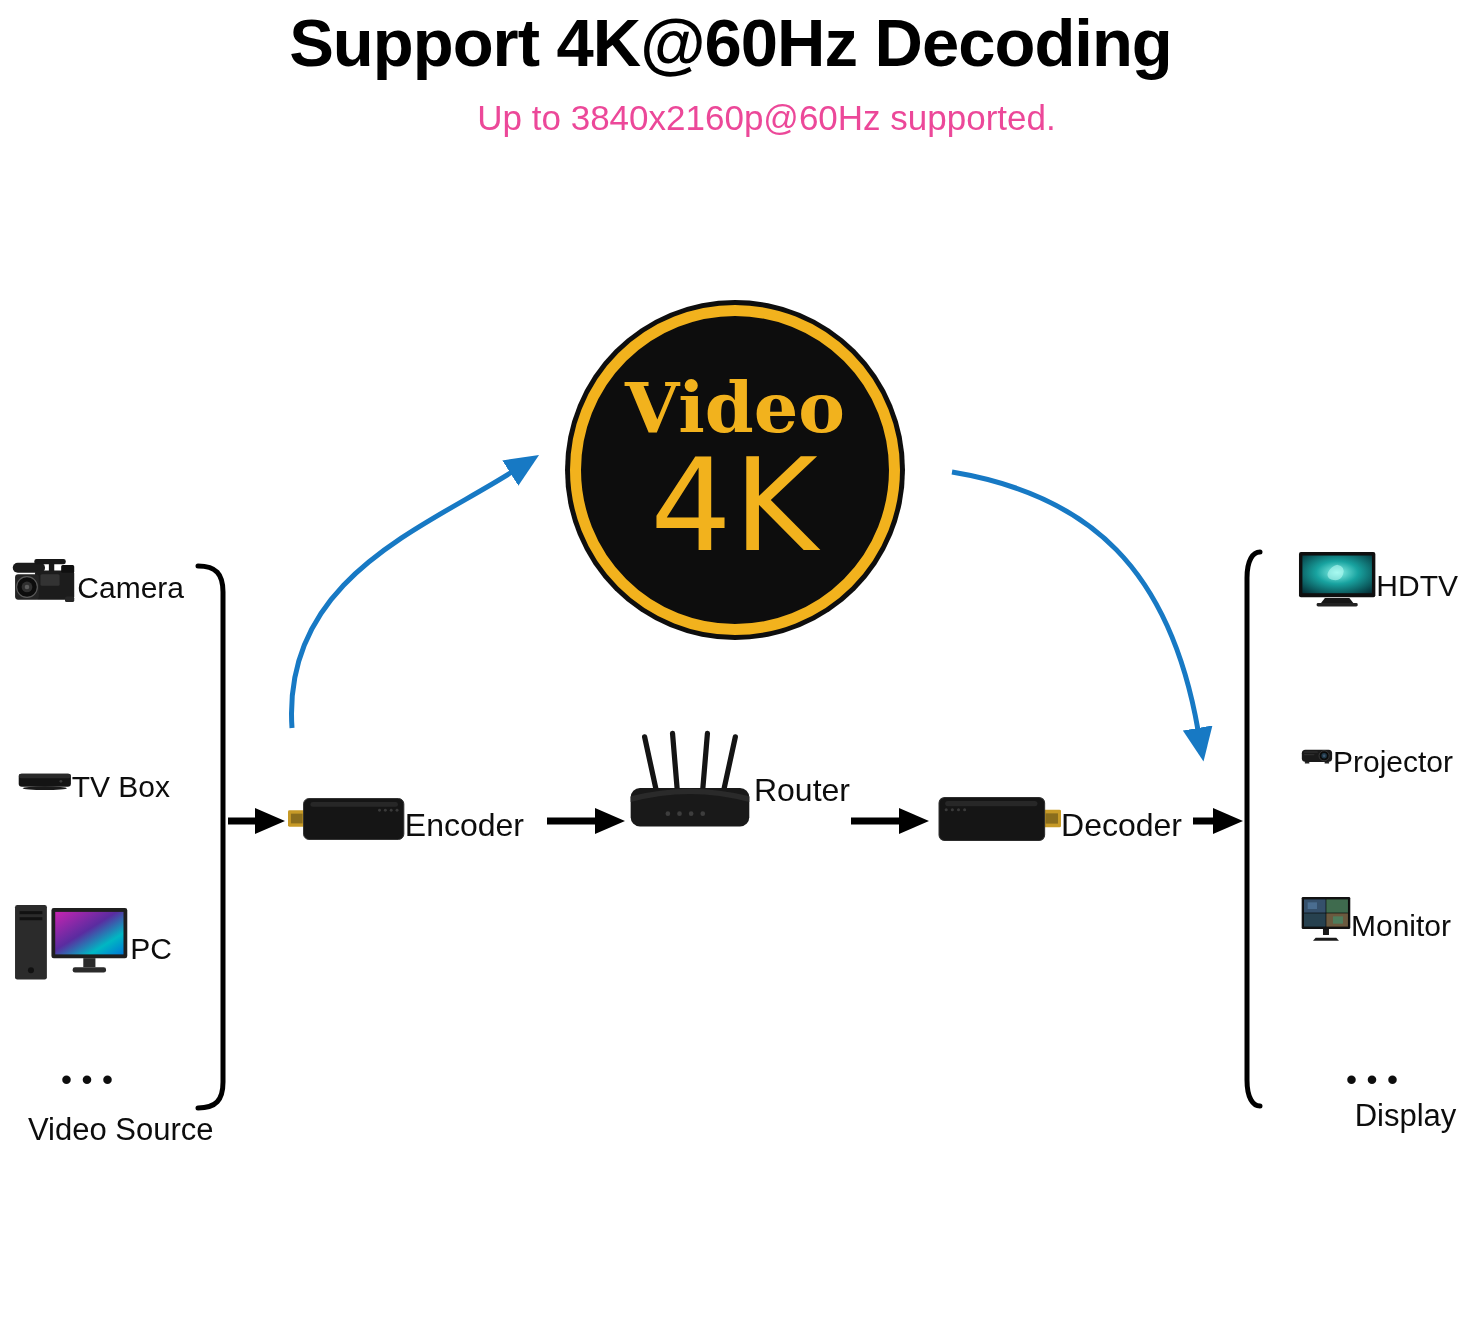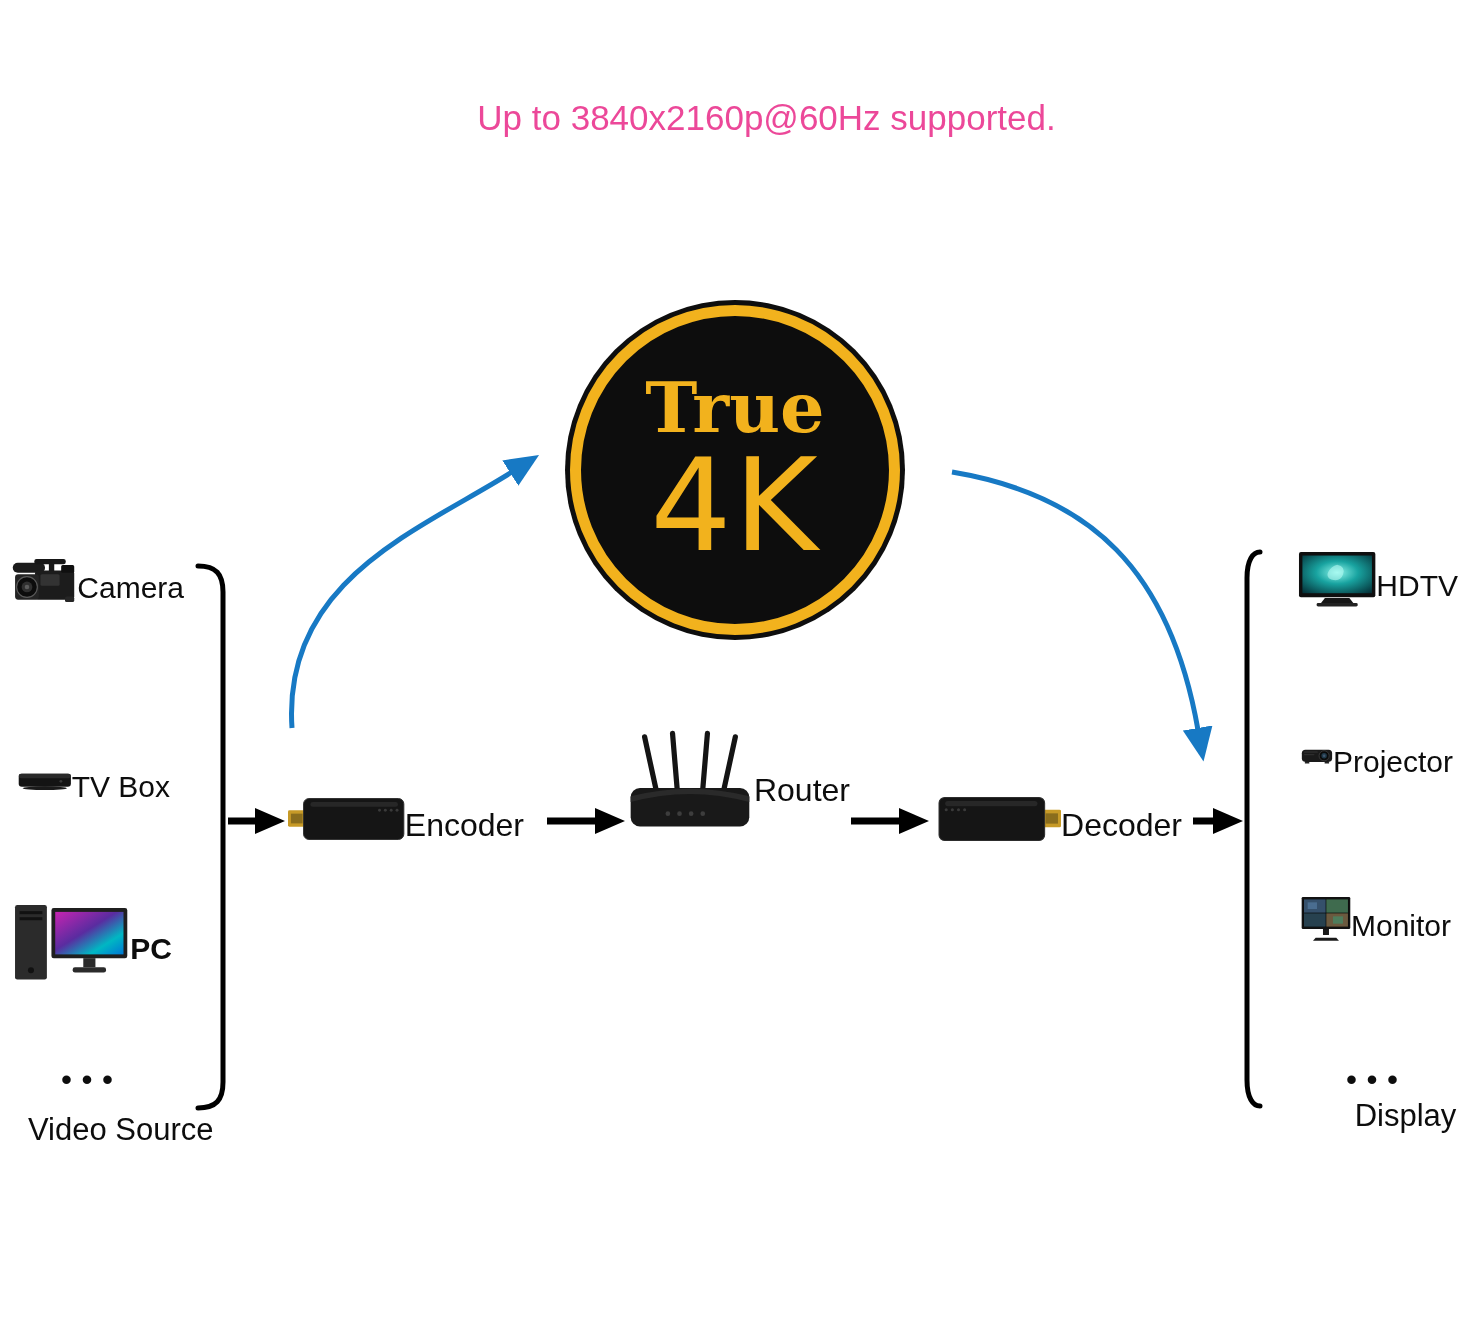--- a/index.html
+++ b/index.html
@@ -46,39 +46,40 @@
   .flow-label { font-size:32px; }
   .dots {
     position:absolute; z-index:2; text-align:center; font-size:30px; font-weight:bold;
     color:#0d0d0d; letter-spacing:10px; line-height:36px;
   }
   .group-label {
     position:absolute; z-index:2; text-align:center; font-size:31px; color:#0d0d0d; white-space:nowrap;padding-left:28px;
   }
   .camera    { left:12px;   top:503px; width:172px; }
   .tvbox     { left:18px;   top:753px; width:152px; }
-  .pc        { left:12px;   top:891px; width:160px;font-weight:bold; }
+  .pc        { left:12px;   top:891px; width:160px; }
   .encoder   { left:288px;  top:770px; width:236px; }
   .router    { left:626px;  top:693px; width:224px; }
   .decoder   { left:938px;  top:770px; width:244px; }
   .hdtv      { left:1298px; top:521px; width:160px; }
   .projector { left:1301px; top:710px; width:152px; }
   .monitor   { left:1301px; top:849px; width:150px; }
   .src-dots  { left:12px;   top:1062px; width:160px; }
   .src-group { left:0px;    top:1112px; width:184px; }
   .out-dots  { left:1297px; top:1062px; width:160px; }
   .out-group { left:1290px; top:1098px; width:175px; }
   .flip { transform:scaleX(-1); }
   .gold { fill:var(--hdmi-gold,#c79a27); }
 </style>
 </head>
 <body>
 
 <div class="canvas">
 
+  <div class="title">Support 4K@60Hz Decoding</div>
   <div class="subtitle">Up to 3840x2160p@60Hz supported.</div>
 
   <svg class="overlay" width="1461" height="1317" viewBox="0 0 1461 1317">
     <defs>
       <marker id="headBlack" markerUnits="userSpaceOnUse" markerWidth="30" markerHeight="26" refX="1" refY="13" orient="auto">
         <path class="fill-black" d="M0,0 L30,13 L0,26 Z"></path>
       </marker>
       <marker id="headBlue" markerUnits="userSpaceOnUse" markerWidth="34" markerHeight="30" refX="2" refY="15" orient="auto">
         <path class="fill-blue" d="M0,0 L34,15 L0,30 Z"></path>
       </marker>
@@ -90,21 +91,21 @@
     <path class="stroke-black" stroke-width="7" marker-end="url(#headBlack)" d="M 228 821 L 256 821"></path>
     <path class="stroke-black" stroke-width="7" marker-end="url(#headBlack)" d="M 547 821 L 596 821"></path>
     <path class="stroke-black" stroke-width="7" marker-end="url(#headBlack)" d="M 851 821 L 900 821"></path>
     <path class="stroke-black" stroke-width="7" marker-end="url(#headBlack)" d="M 1193 821 L 1214 821"></path>
 
     <path class="stroke-blue" stroke-width="5" marker-end="url(#headBlue)" d="M 292 728 C 282 580 420 530 512 472"></path>
     <path class="stroke-blue" stroke-width="5" marker-end="url(#headBlue)" d="M 952 472 C 1090 495 1170 570 1198 730"></path>
   </svg>
 
   <div class="badge">
-    <div class="badge-line1">True</div>
+    <div class="badge-line1">Video</div>
     <div class="badge-line2">4K</div>
   </div>
 
   <div class="dev camera">
     <svg width="168" height="158" viewBox="0 0 170 160">
       <rect x="2" y="30" width="84" height="26" rx="13" fill="#1b1b1b"></rect>
       <rect x="58" y="20" width="82" height="14" rx="6" fill="#161616"></rect>
       <rect x="96" y="30" width="14" height="26" fill="#161616"></rect>
       <rect x="60" y="50" width="102" height="76" rx="8" fill="#1c1c1c"></rect>
       <rect x="128" y="36" width="34" height="20" rx="4" fill="#0f0f0f"></rect>

